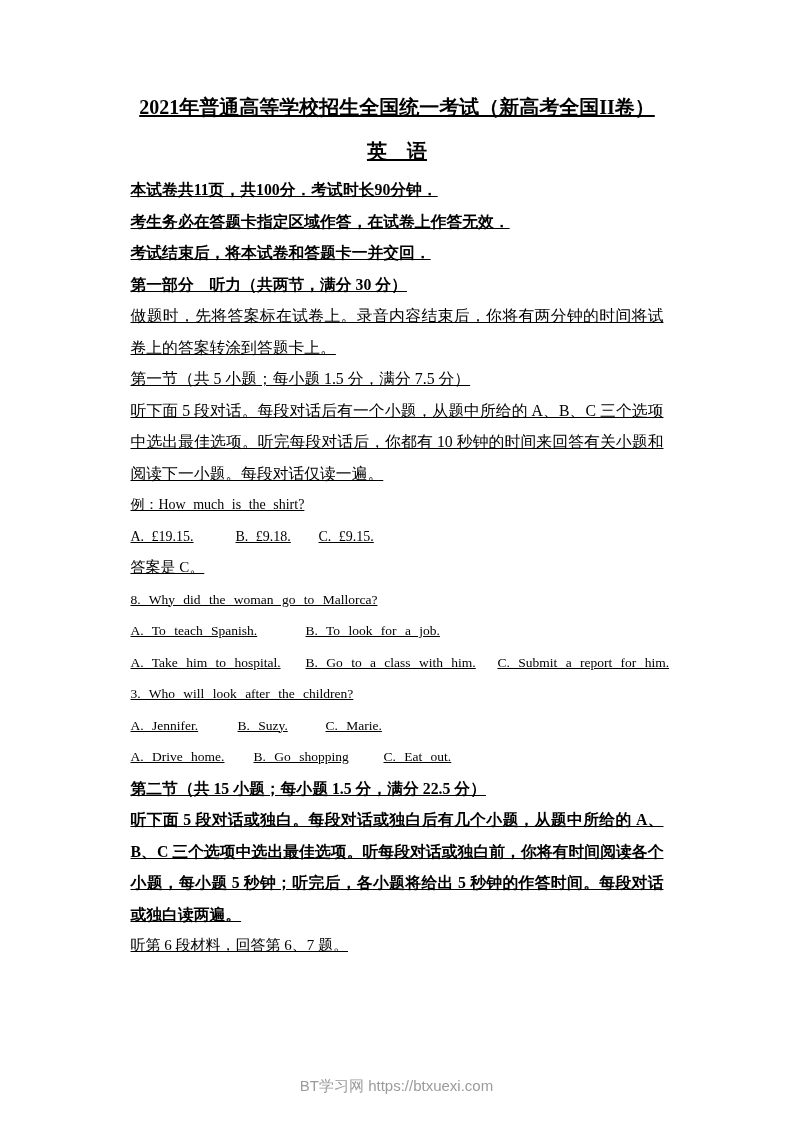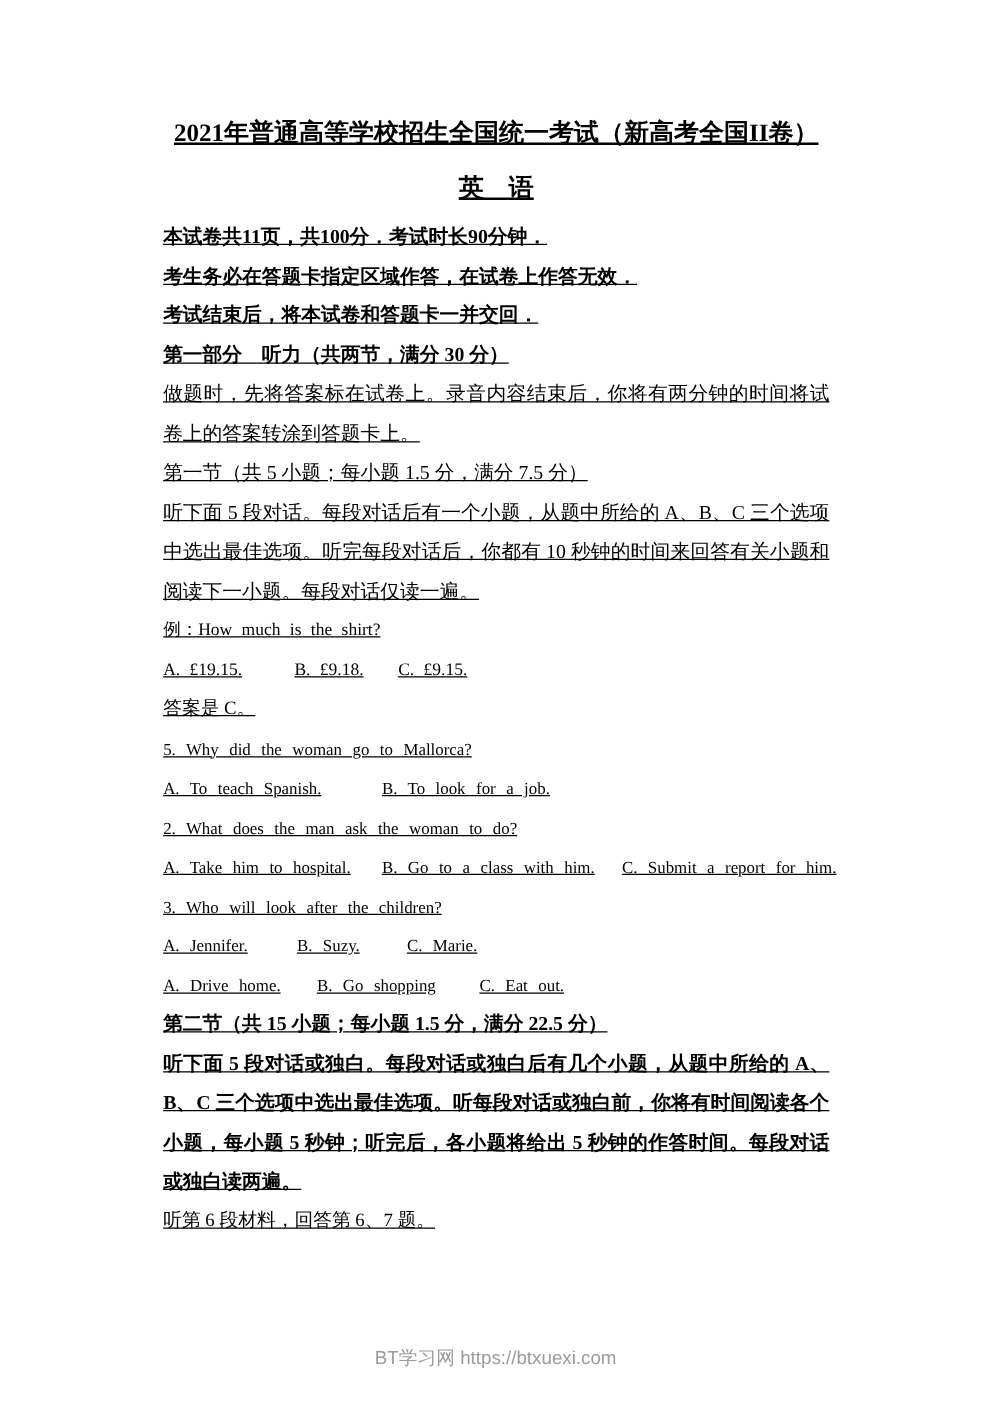--- a/index.html
+++ b/index.html
@@ -73,29 +73,28 @@
 
     <p class="line enq">例：How much is the shirt?</p>
     <div class="line opts">
       <span class="enq opt" style="min-width:105px">A. £19.15.</span>
       <span class="enq opt" style="min-width:83px">B. £9.18.</span>
       <span class="enq opt">C. £9.15.</span>
     </div>
     <p class="line ans">答案是 C。</p>
 
     <section>
-      <p class="line en">5. Why did the woman go to Mallorca?</p>
+      <p class="line en">8. Why did the woman go to Mallorca?</p>
       <div class="line opts">
         <span class="en opt" style="min-width:175px">A. To teach Spanish.</span>
         <span class="en opt" style="min-width:155px">B. To look for a job.</span>
       </div>
     </section>
 
     <section>
-      <p class="line en">2. What does the man ask the woman to do?</p>
       <div class="line opts">
         <span class="en opt" style="min-width:175px">A. Take him to hospital.</span>
         <span class="en opt" style="min-width:192px">B. Go to a class with him.</span>
         <span class="en opt">C. Submit a report for him.</span>
       </div>
     </section>
 
     <section>
       <p class="line en">3. Who will look after the children?</p>
       <div class="line opts">

